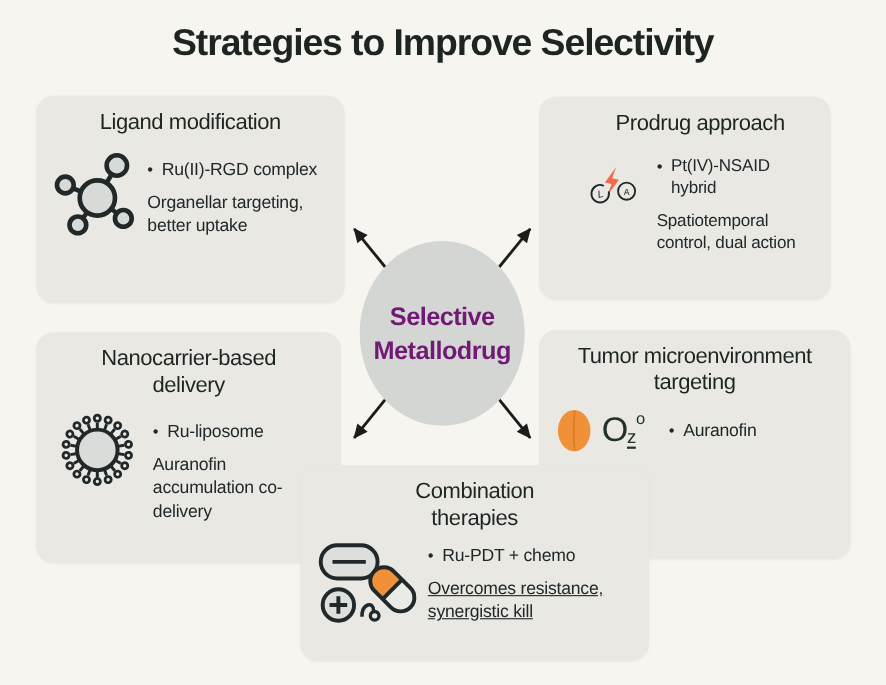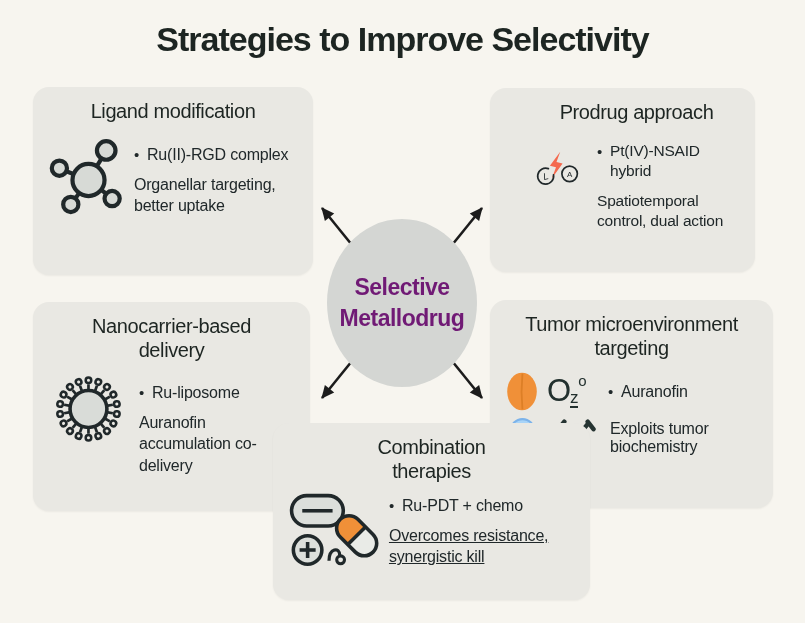--- a/index.html
+++ b/index.html
@@ -190,40 +190,20 @@
         <span class="g-main">O</span>
         <span class="g-sub">z</span>
         <span class="g-sup">o</span>
       </span>
     </div>
     <div class="ttext bullet-item" style="margin-bottom:0;">
       <span class="bullet-dot">•</span>
       <span class="bullet-text">Auranofin</span>
     </div>
   </div>
-  <div class="trow">
-    <div class="ticons">
-      <svg viewBox="0 0 42 50" width="37" height="44">
-        <circle cx="21" cy="17" r="13.5" fill="#a8d4f8" stroke="#7cb3ea" stroke-width="2.4"></circle>
-        <path d="M14.5,28 h13 v7 a3,3 0 0 1 -3,3 h-7 a3,3 0 0 1 -3,-3 z" fill="#a8d4f8" stroke="#7cb3ea" stroke-width="2.4"></path>
-        <line x1="15" y1="40.5" x2="27" y2="40.5" stroke="#6ca6e0" stroke-width="3"></line>
-      </svg>
-      <span class="plus-char">+</span>
-      <svg viewBox="0 0 48 54" width="40" height="45">
-        <g stroke="#263432" stroke-width="5.4" stroke-linecap="round" fill="none">
-          <path d="M24,52 L24,28"></path>
-          <path d="M24,28 L10,11"></path>
-          <path d="M24,28 L38,11"></path>
-          <path d="M3,17 L10,8"></path>
-          <path d="M45,17 L38,8"></path>
-        </g>
-      </svg>
-    </div>
-    <p class="note">Exploits tumor biochemistry</p>
-  </div>
 </section>
 
 <section class="card" id="card-combo">
   <h2>Combination therapies</h2>
   <div class="card-body">
     <svg viewBox="0 0 102 90" width="92" height="81">
       <rect x="4" y="7" width="58" height="34" rx="17" fill="#dcdfdb" stroke="#20282a" stroke-width="4"></rect>
       <line x1="16" y1="24" x2="50" y2="24" stroke="#20282a" stroke-width="4"></line>
       <g transform="rotate(-45 77 52)">
         <rect x="63" y="26" width="28" height="52" rx="14" fill="#e9ebe7"></rect>

